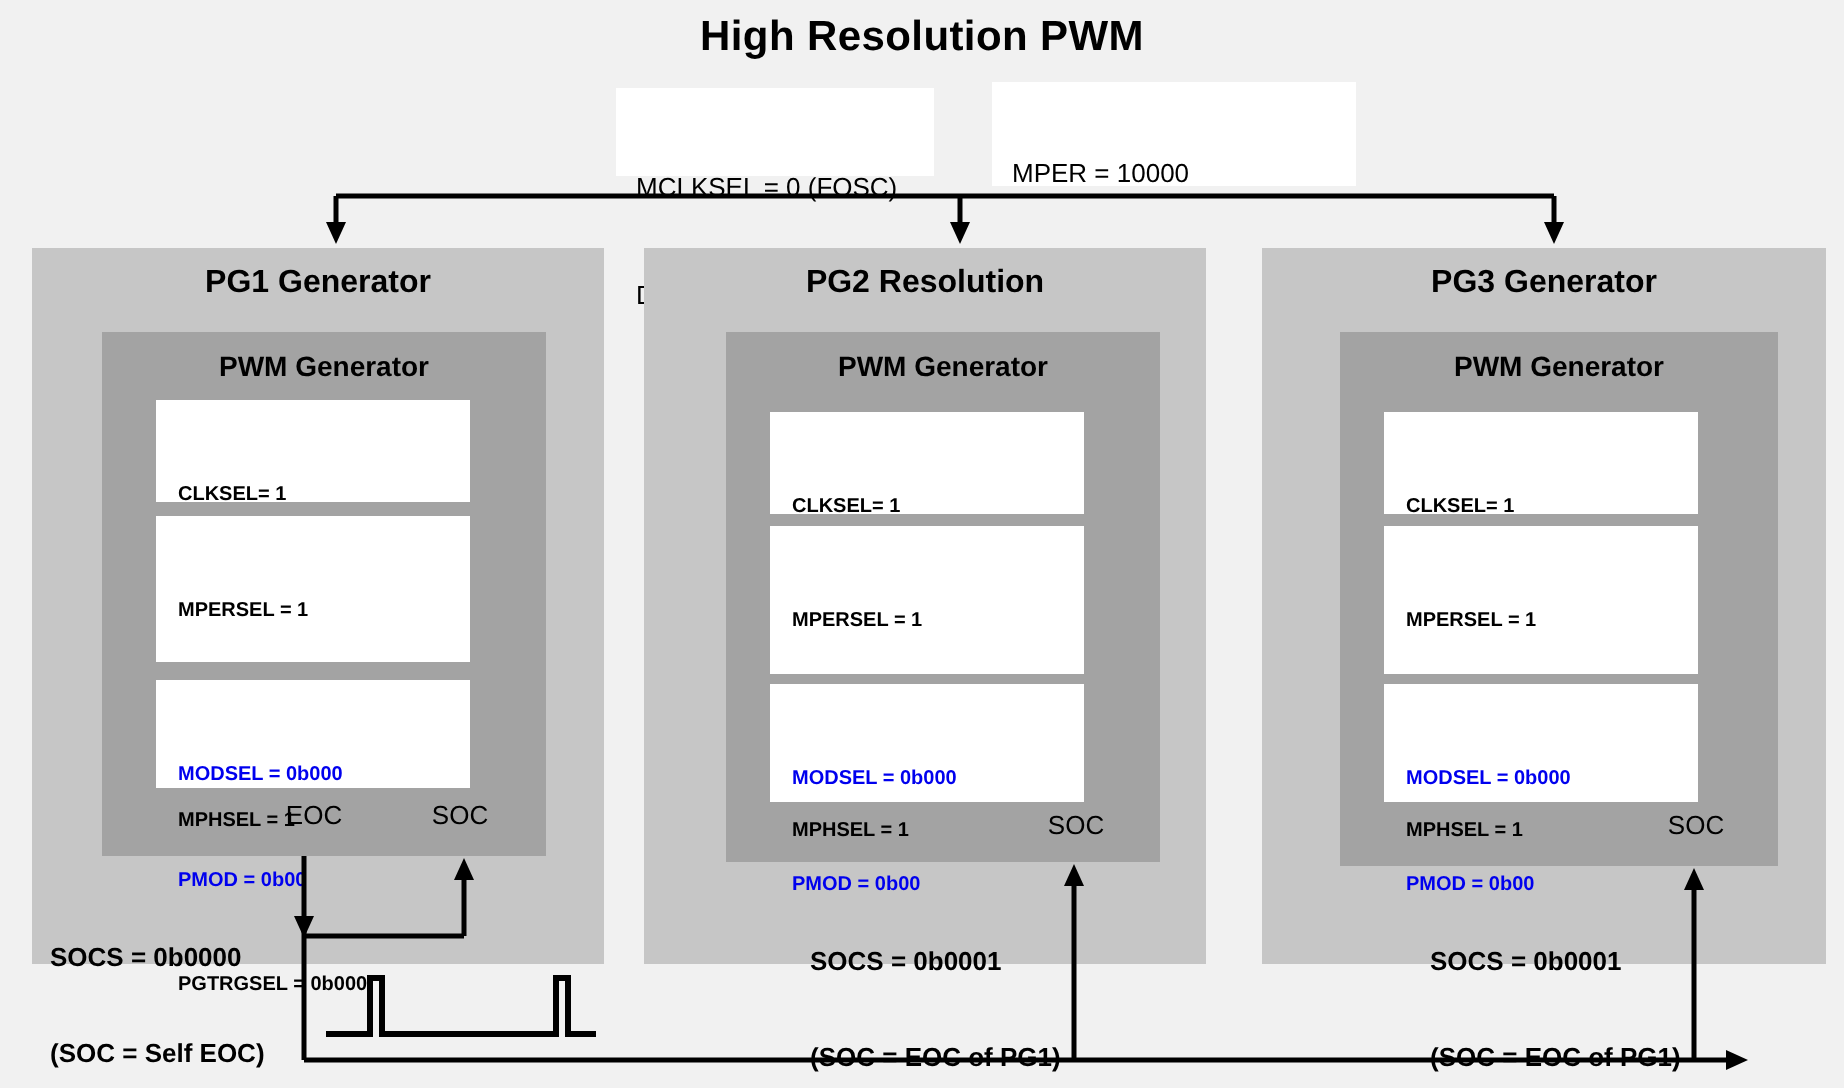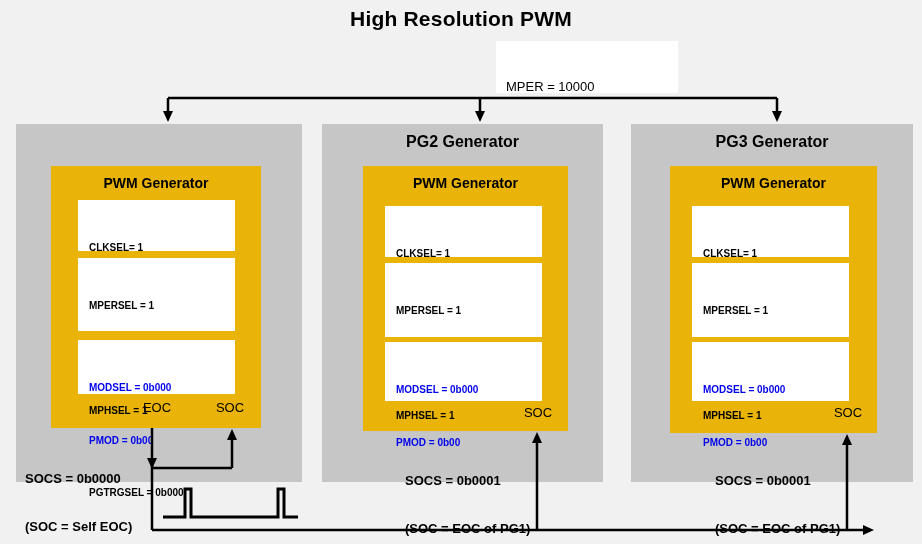--- a/index.html
+++ b/index.html
@@ -10,21 +10,21 @@
   .info-box{position:absolute;background:#fff;font-size:13px;box-sizing:border-box;white-space:pre;}
   .clock-box{left:308px;top:44px;width:159px;height:44px;padding:5px 0 0 10px;line-height:18px;}
   .master-box{left:496px;top:41px;width:182px;height:52px;padding:3px 0 0 10px;line-height:17px;}
 
   .pg{position:absolute;top:124px;height:358px;background:#c6c6c6;}
   .pg1{left:16px;width:286px;}
   .pg2{left:322px;width:281px;}
   .pg3{left:631px;width:282px;}
   .pg-header{position:absolute;top:9px;left:0;width:100%;text-align:center;
              font-size:16px;font-weight:bold;}
-  .dark{position:absolute;background:#eab308;}
+  .dark{position:absolute;background:#a3a3a3;padding-left:12px;}
   .pg1 .dark{left:35px;top:42px;width:210px;height:262px;}
   .pg2 .dark{left:41px;top:42px;width:205px;height:265px;}
   .pg3 .dark{left:39px;top:42px;width:207px;height:267px;}
   .dark-header{position:absolute;top:9px;left:0;width:100%;text-align:center;
                font-size:14px;font-weight:bold;color:#000;}
   .reg{position:absolute;background:#fff;font-size:10px;line-height:17.5px;
        padding:4px 0 0 11px;box-sizing:border-box;white-space:pre;font-weight:bold;}
   .pg1 .reg{left:27px;width:157px;}
   .pg2 .reg,.pg3 .reg{left:22px;width:157px;}
   .pg1 .reg-a{top:34px;height:51px;}
@@ -48,28 +48,33 @@
   svg.connectors path.wave{stroke-width:3px;}
   svg.connectors polygon{fill:#000;stroke:none;}
 </style>
 </head>
 <body>
 
 <div class="canvas">
 
   <div class="title">High Resolution PWM</div>
 
+  <div class="info-box clock-box">
+    <div>MCLKSEL = 0 (FOSC)</div>
+    <div>DIVSEL = 0 (1:2)</div>
+  </div>
 
   <div class="info-box master-box">
     <div>MPER = 10000</div>
     <div>MDC = 5000</div>
     <div>MPHASE = 0</div>
   </div>
 
   <div class="pg pg1">
+    <div class="pg-header">PG1 Generator</div>
     <div class="dark">
       <div class="dark-header">PWM Generator</div>
       <div class="reg reg-a">
         <div class="reg-line">CLKSEL= 1</div>
         <div class="reg-line">HREN = 0</div>
       </div>
       <div class="reg reg-b">
         <div class="reg-line">MPERSEL = 1</div>
         <div class="reg-line">MDCSEL   = 1</div>
         <div class="reg-line">MPHSEL = 1</div>
@@ -78,21 +83,21 @@
         <div class="reg-line blue">MODSEL = 0b000</div>
         <div class="reg-line blue">PMOD = 0b00</div>
         <div class="reg-line">PGTRGSEL = 0b000</div>
       </div>
       <div class="port port-eoc">EOC</div>
       <div class="port port-soc">SOC</div>
     </div>
   </div>
 
   <div class="pg pg2">
-    <div class="pg-header">PG2 Generator</div>
+    <div class="pg-header">PG2 Resolution</div>
     <div class="dark">
       <div class="dark-header">PWM Generator</div>
       <div class="reg reg-a">
         <div class="reg-line">CLKSEL= 1</div>
         <div class="reg-line">HREN = 0</div>
       </div>
       <div class="reg reg-b">
         <div class="reg-line">MPERSEL = 1</div>
         <div class="reg-line">MDCSEL   = 1</div>
         <div class="reg-line">MPHSEL = 1</div>

